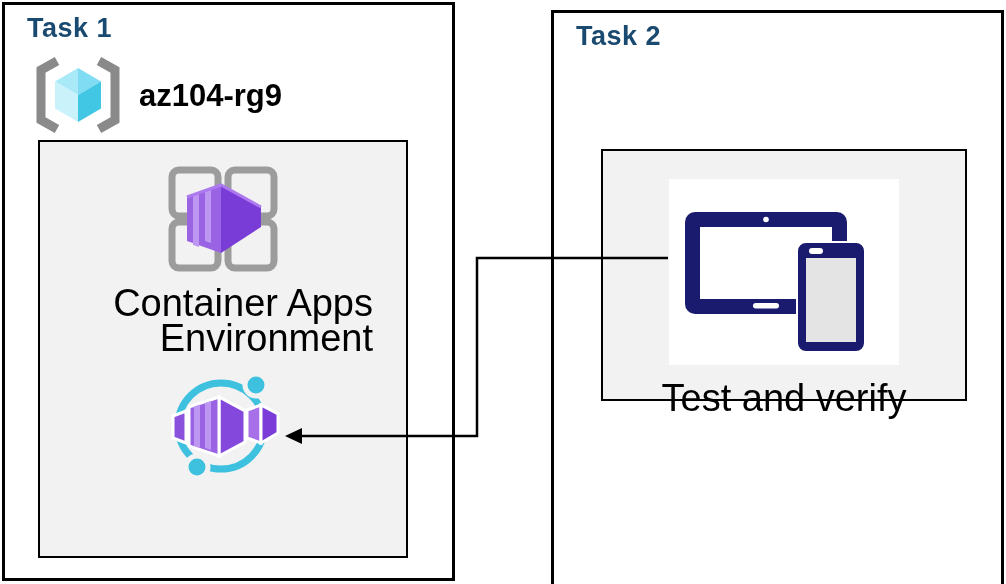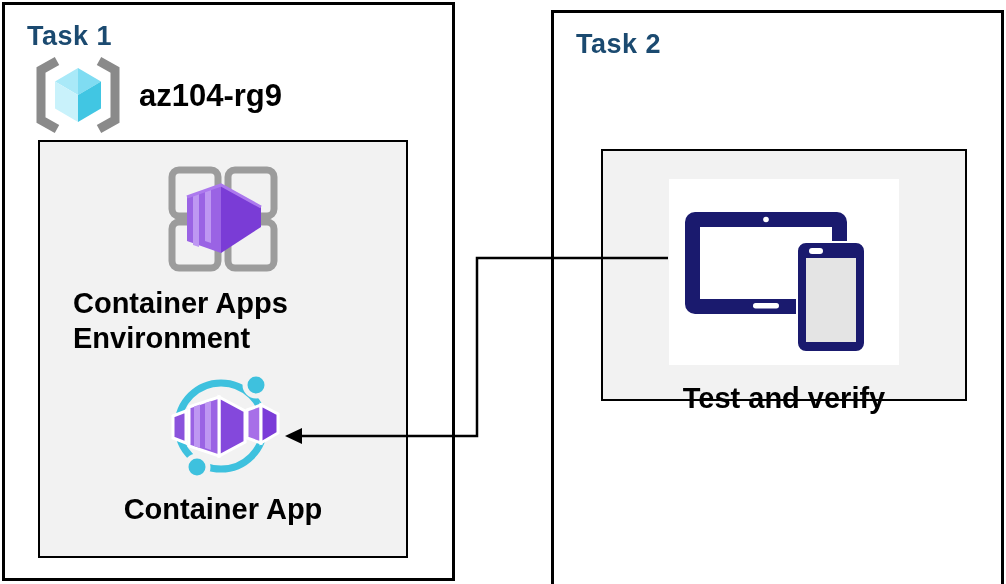--- a/index.html
+++ b/index.html
@@ -14,36 +14,36 @@
     position:relative;width:1006px;height:584px;background:#ffffff;overflow:hidden;
     font-family:"Liberation Sans",sans-serif;
   }
   .task-box{
     position:absolute;top:2px;width:453px;height:579px;
     border:3px solid var(--box-border);background:#ffffff;box-sizing:border-box;
   }
   #task1-box{left:2px;}
   #task2-box{left:551px;margin-top:8px;}
   .task-title{
-    position:absolute;left:22px;top:16px;
+    position:absolute;left:22px;top:8px;
     font-size:27px;font-weight:700;color:var(--title-text);letter-spacing:0.5px;
   }
   .rg-row{position:absolute;left:22px;top:50px;display:flex;align-items:center;}
   .rg-icon{width:102px;height:80px;}
   .rg-name{font-size:31px;font-weight:700;color:#000;margin-left:10px;margin-top:2px;}
   .inner-box{
     position:absolute;border:2px solid var(--box-border);
     background:var(--inner-box-fill);box-sizing:border-box;
     display:flex;flex-direction:column;align-items:center;
   }
   #inner1{left:33px;top:135px;width:370px;height:418px;}
   #inner2{left:47px;top:136px;width:366px;height:252px;}
   .env-icon{margin-top:18px;width:122px;height:118px;}
   .node-label{
-    font-size:29px;font-weight:700;color:#000;text-align:left;line-height:35px;
+    font-size:38px;font-weight:400;color:#000;text-align:right;line-height:35px;
   }
   .env-label{margin-top:8px;width:300px;}
   .app-icon{margin-top:14px;width:120px;height:112px;}
   .app-label{margin-top:10px;}
   .device-card{
     margin-top:28px;width:230px;height:186px;background:#ffffff;
     display:flex;align-items:center;justify-content:center;
   }
   .device-icon{width:230px;height:186px;}
   .verify-label{margin-top:16px;}
@@ -93,21 +93,20 @@
         <circle cx="93" cy="15" r="11" fill="#3EC1DE" stroke="#F2F2F2" stroke-width="5"></circle>
         <circle cx="34" cy="97" r="11" fill="#3EC1DE" stroke="#F2F2F2" stroke-width="5"></circle>
         <polygon points="10,46 23,41 23,73 10,68" fill="#8A52DC" stroke="#FFFFFF" stroke-width="3"></polygon>
         <polygon points="84,40 98,35 98,73 84,68" fill="#A76FE8" stroke="#FFFFFF" stroke-width="3"></polygon>
         <polygon points="98,35 115,44 115,63 98,73" fill="#7B3CD8" stroke="#FFFFFF" stroke-width="3"></polygon>
         <polygon points="56,27 82,41 82,72 56,86" fill="#8448DC" stroke="#FFFFFF" stroke-width="3"></polygon>
         <polygon points="26,37 56,27 56,86 26,76" fill="#9A63E4" stroke="#FFFFFF" stroke-width="3"></polygon>
         <polygon points="31,36.5 37,34.5 37,78 31,76" fill="#BE97F2"></polygon>
         <polygon points="42,33 48,31 48,80 42,78" fill="#BE97F2"></polygon>
       </svg>
-      <div class="node-label app-label">Container App</div>
     </div>
   </div>
 
   <div class="task-box" id="task2-box">
     <div class="task-title">Task 2</div>
 
     <div class="inner-box" id="inner2">
       <div class="device-card">
         <svg class="device-icon" viewBox="0 0 230 186">
           <rect x="16" y="33" width="162" height="102" rx="10" fill="#1A1A6E"></rect>

